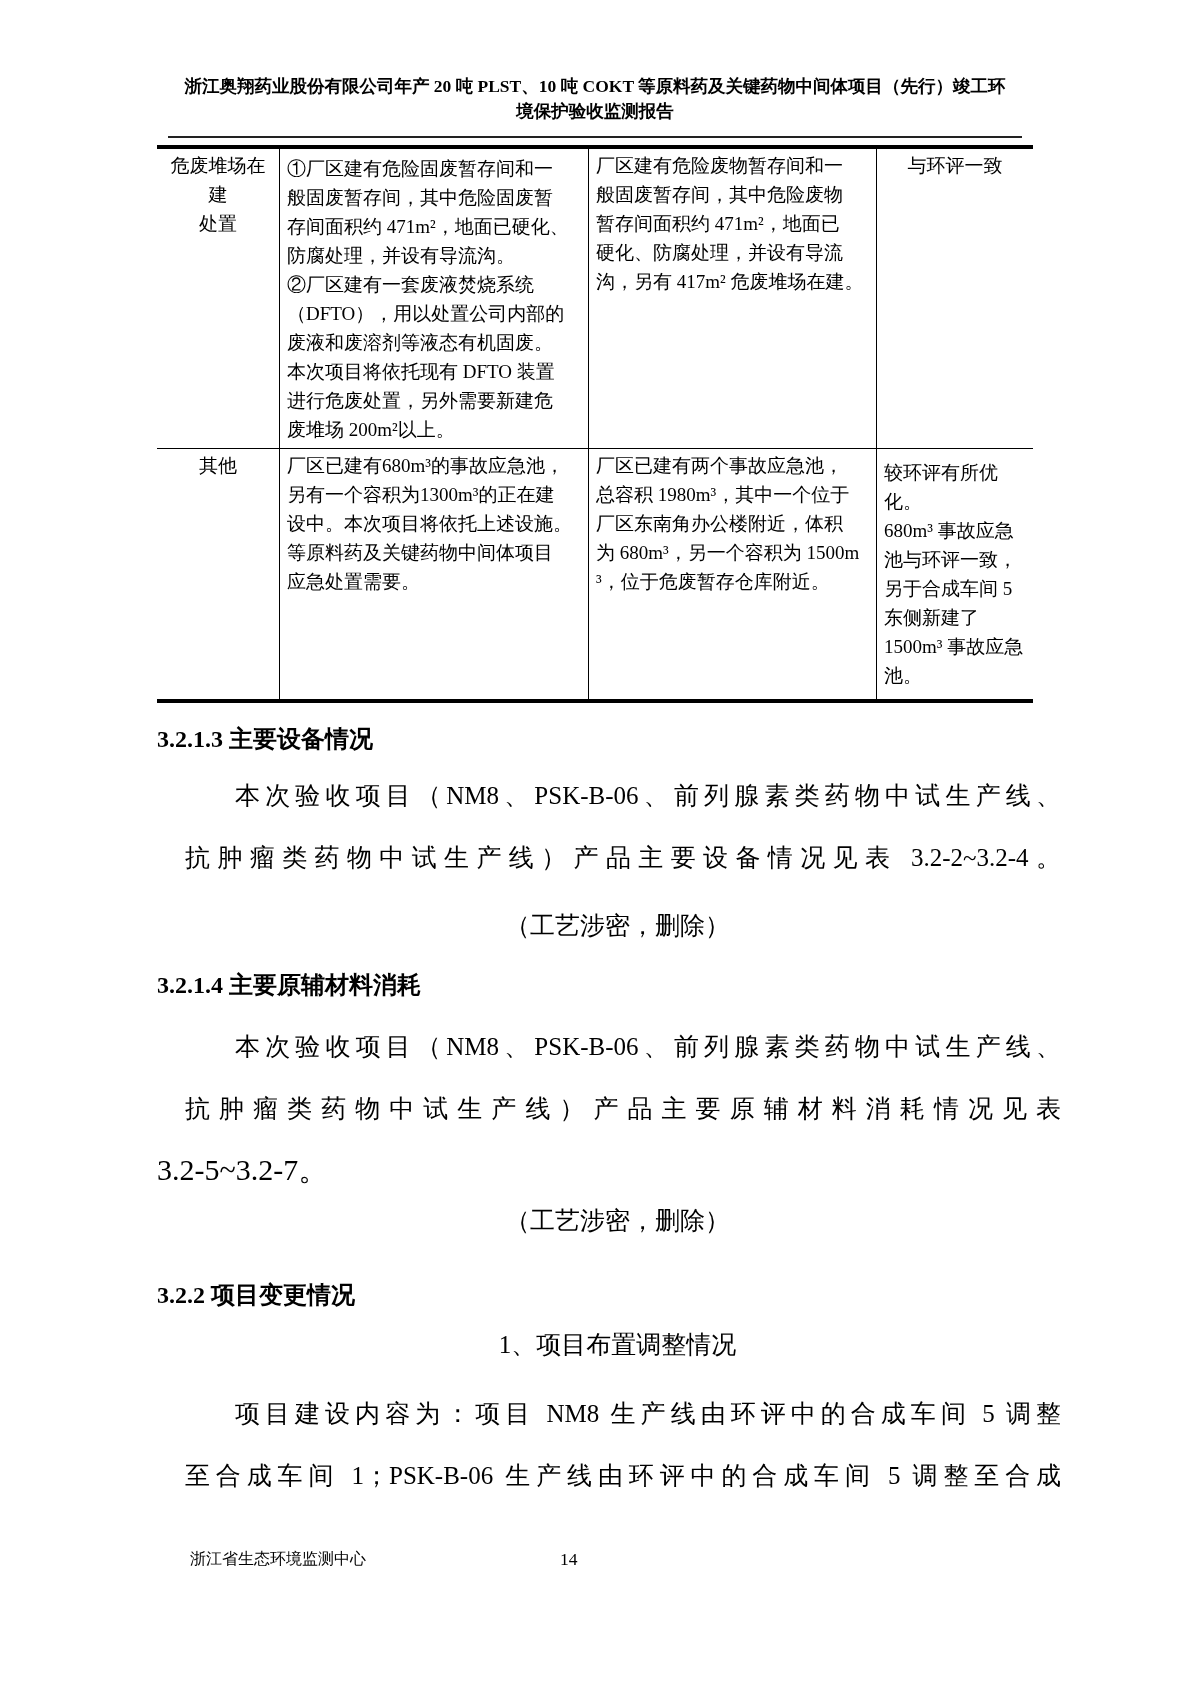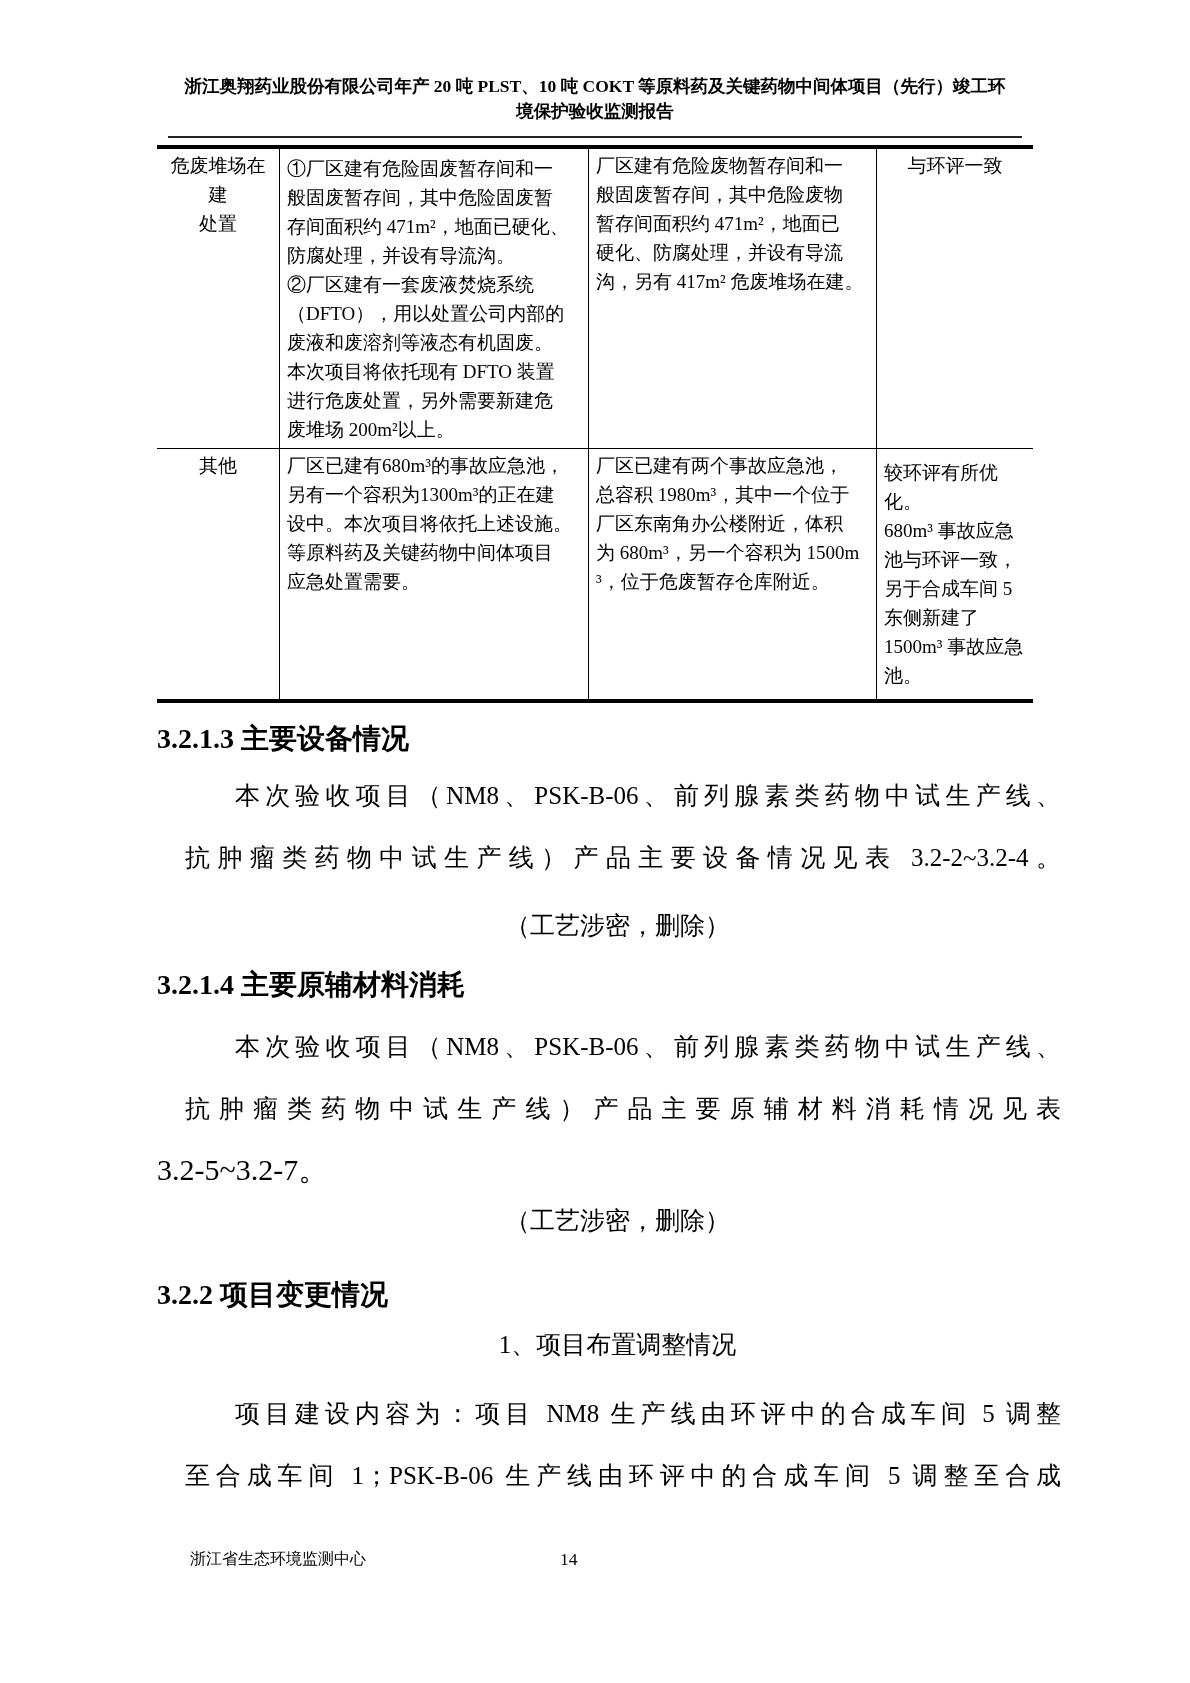--- a/index.html
+++ b/index.html
@@ -25,21 +25,21 @@
     font-size:19px; line-height:29px;
   }
   .cell { box-sizing:border-box; padding:2px 7px; display:flex; flex-direction:column; }
   .cell.bR { border-right:1.5px solid #000; }
   .cell.bB { border-bottom:1.5px solid #000; }
   .cell.vc { }
   .cell.vt { justify-content:center; }
   .cell .txt { white-space:pre-line; }
   .cell.hc { text-align:center; }
   
-  .s-title { position:absolute; left:157px; font-size:28px; line-height:34px; font-weight:bold;text-align:center; }
+  .s-title { position:absolute; left:157px; font-size:24px; line-height:34px; font-weight:bold;text-align:center; }
   .para {
     position:absolute; left:157px; width:876px; font-size:25px; line-height:62px;
     white-space:pre-line; text-align:justify; text-align-last:justify; text-indent:2em;margin-left:28px;
   }
   .plain {
     position:absolute; left:157px; width:876px; font-size:25px; line-height:40px;
     text-indent:1.8em; text-align:center;
   }
   .tail { position:absolute; left:157px; width:876px; font-size:30px; line-height:62px; }
   .footer-org { position:absolute; left:190px; top:1549px; font-size:16px; }

